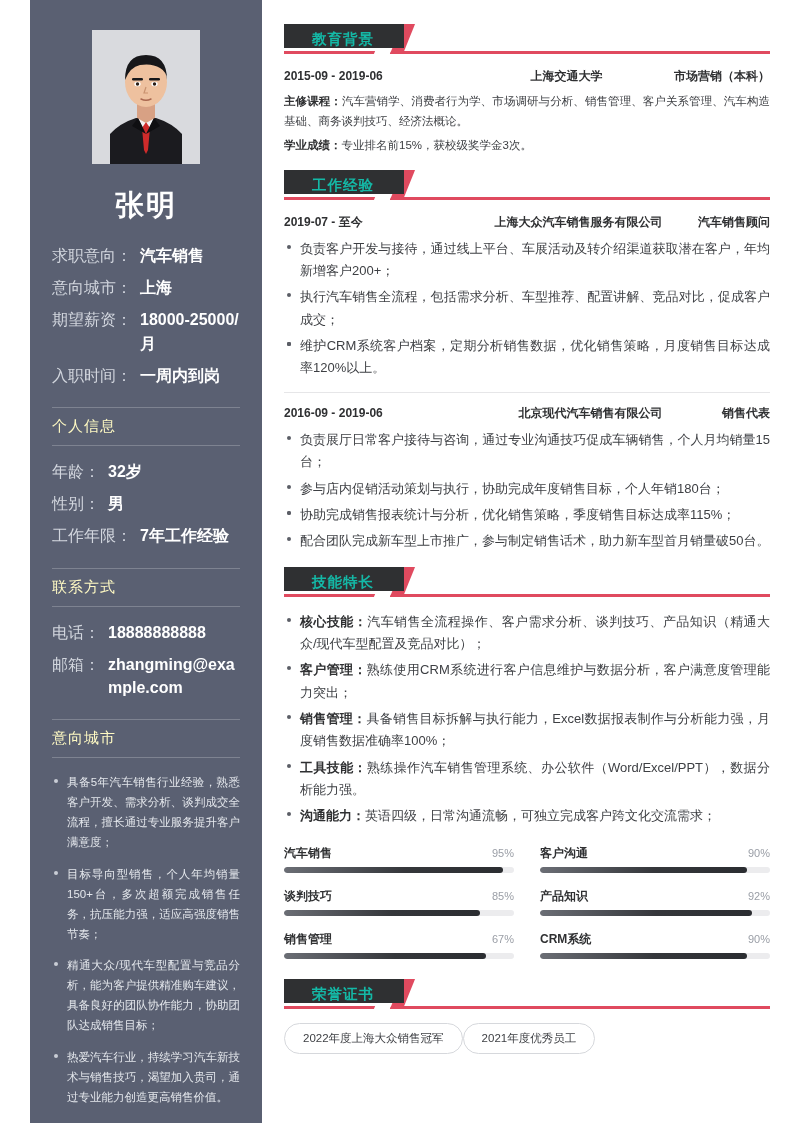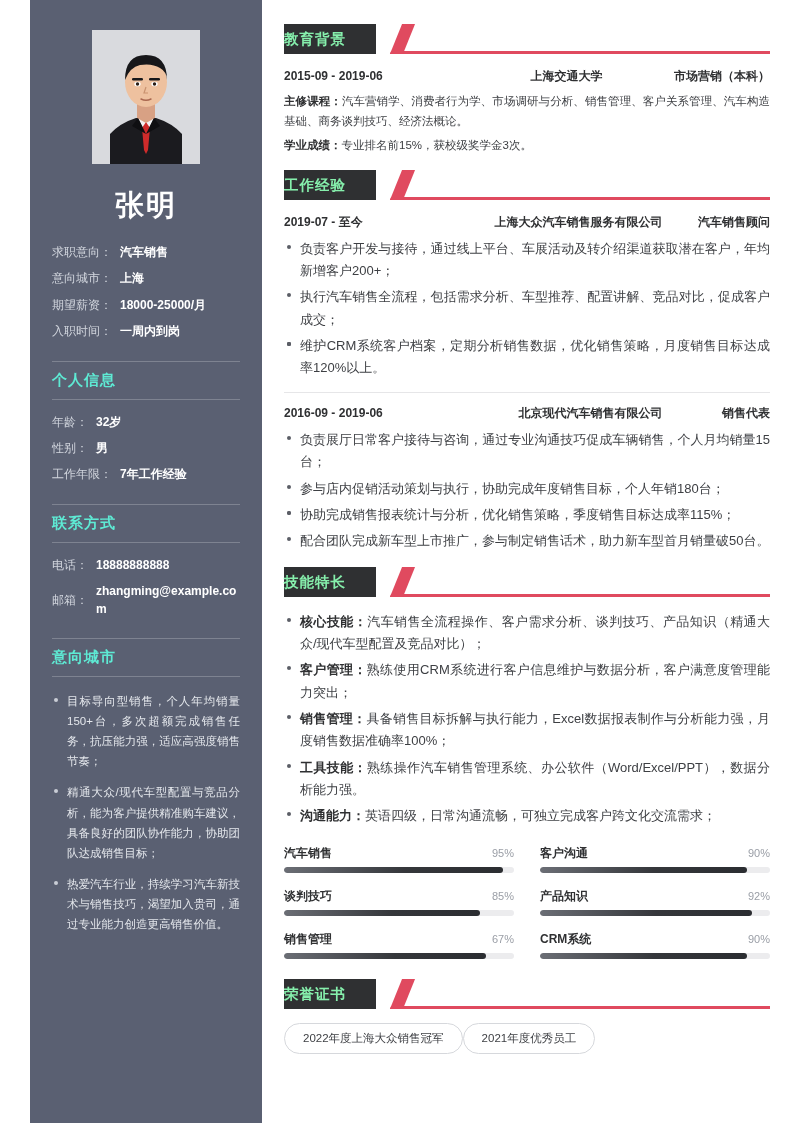--- a/index.html
+++ b/index.html
@@ -47,43 +47,42 @@
   .name {
     text-align: center;
     font-size: 29px;
     font-weight: bold;
     letter-spacing: 2px;
     margin: 22px 0 18px 0;
     color: #ffffff;
   }
   .kv-row {
     display: flex;
-    font-size: 12px;
+    font-size: 16px;
     line-height: 1.45;
     margin: 0 0 9px 0;
     color: #ffffff;
-    align-items: center;
   }
   .kv-key {
     color: #d2d6de;
     flex: 0 0 auto;
     white-space: nowrap;
     font-weight: normal;
   }
   .kv-val {
     font-weight: bold;
     margin-left: 8px;
     color: #ffffff;
     word-break: break-word;
   }
   .side-section { margin-top: 20px; }
   .side-title {
     font-size: 15px;
-    font-weight: bold;
-    color: #5eead4;
+    font-weight: normal;
+    color: #fef9c3;
     padding: 9px 0 9px 0;
     border-top: 1px solid rgba(255,255,255,0.22);
     border-bottom: 1px solid rgba(255,255,255,0.22);
     margin-bottom: 14px;
     letter-spacing: 1px;
   }
   .side-list { margin: 0; padding: 0; list-style: none; }
   .side-list li {
     position: relative;
     font-size: 11.5px;
@@ -112,27 +111,27 @@
   }
   .sec { margin-bottom: 14px; }
   .sec-head {
     position: relative;
     height: 30px;
     margin-bottom: 14px;
   }
   .sec-head .tab {
     position: absolute;
     left: 0; top: 0;
-    height: 30px;
+    height: 24px;
     background: #2f3032;
-    color: #86efac;
+    color: #14b8a6;
     font-size: 14.5px;
     font-weight: bold;
     line-height: 30px;
-    padding: 0 30px 0 0;
+    padding: 0 30px 0 28px;
     letter-spacing: 1px;
     z-index: 3;
   }
   .sec-head .slash {
     position: absolute;
     top: 0;
     height: 30px;
     width: 13px;
     background: #e04a5f;
     transform: skewX(-22deg);
@@ -328,20 +327,21 @@
       </div>
       <div class="kv-row">
         <span class="kv-key">邮箱：</span>
         <span class="kv-val">zhangming@example.com</span>
       </div>
     </div>
 
     <div class="side-section">
       <div class="side-title">意向城市</div>
       <ul class="side-list">
+        <li><span class="bullet"></span><span>具备5年汽车销售行业经验，熟悉客户开发、需求分析、谈判成交全流程，擅长通过专业服务提升客户满意度；</span></li>
         <li><span class="bullet"></span><span>目标导向型销售，个人年均销量150+台，多次超额完成销售任务，抗压能力强，适应高强度销售节奏；</span></li>
         <li><span class="bullet"></span><span>精通大众/现代车型配置与竞品分析，能为客户提供精准购车建议，具备良好的团队协作能力，协助团队达成销售目标；</span></li>
         <li><span class="bullet"></span><span>热爱汽车行业，持续学习汽车新技术与销售技巧，渴望加入贵司，通过专业能力创造更高销售价值。</span></li>
       </ul>
     </div>
 
   </aside>
 
   <main class="main">
 

